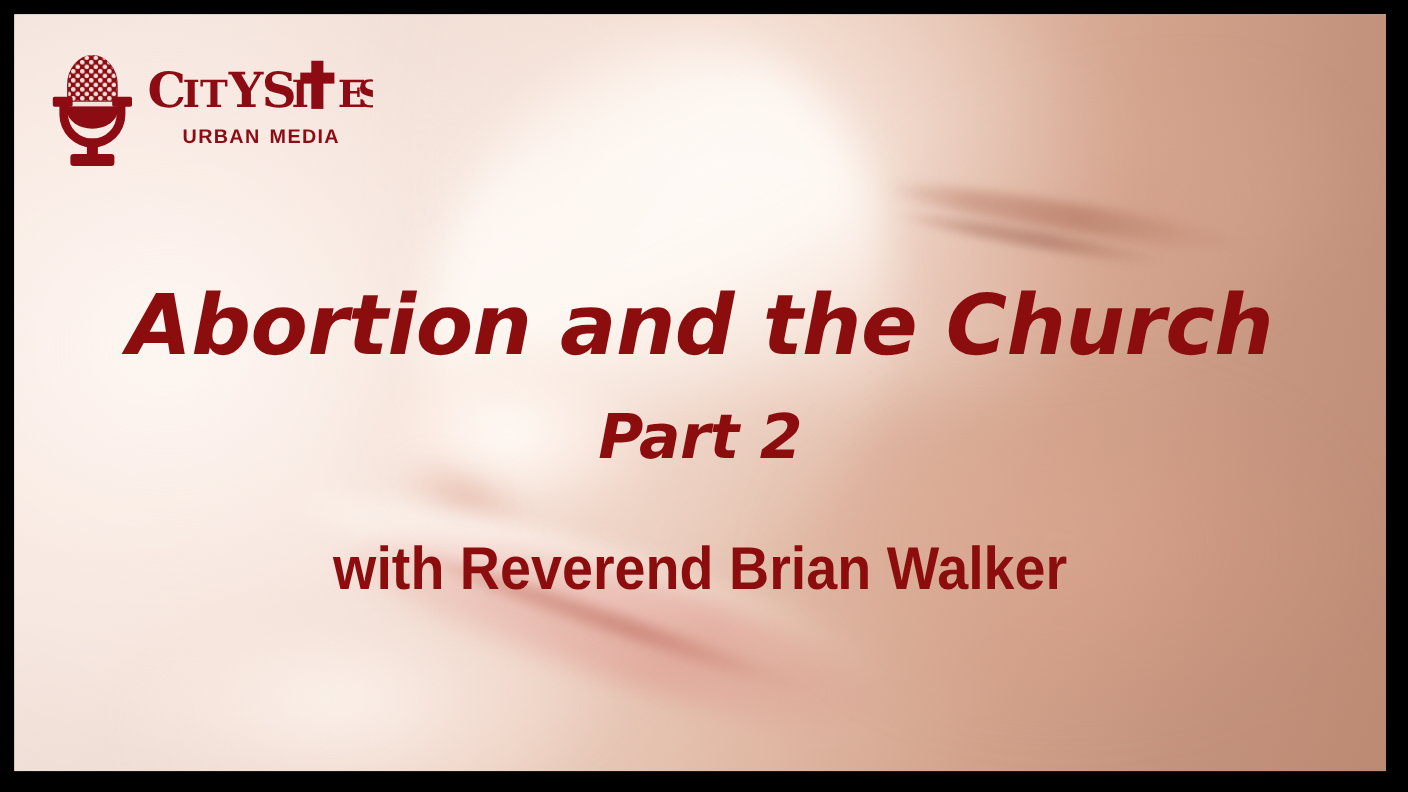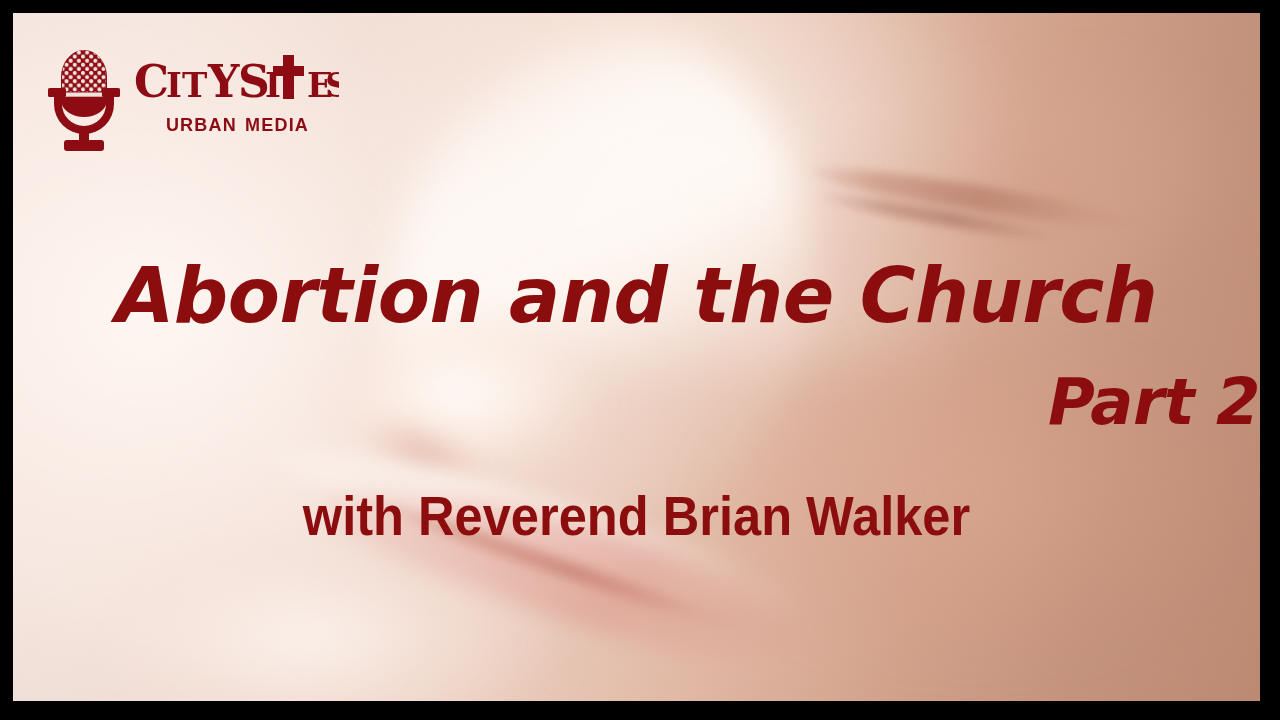--- a/index.html
+++ b/index.html
@@ -284,23 +284,22 @@
     font-style: italic;
     white-space: nowrap;
   }
   #title-line-1 {
     top: 238px;
     font-size: 76px;
     letter-spacing: -0.5px;
   }
   #title-line-2 {
     top: 352px;
-    font-size: 64px;
+    font-size: 56px;
     letter-spacing: -0.5px;
-    text-align: right;
   }
   #subtitle {
     position: absolute;
     top: 471px;
     width: 100%;
     text-align: center;
     color: #8b0d0d;
     font-family: "Liberation Sans", sans-serif;
     font-weight: 700;
     font-style: normal;

